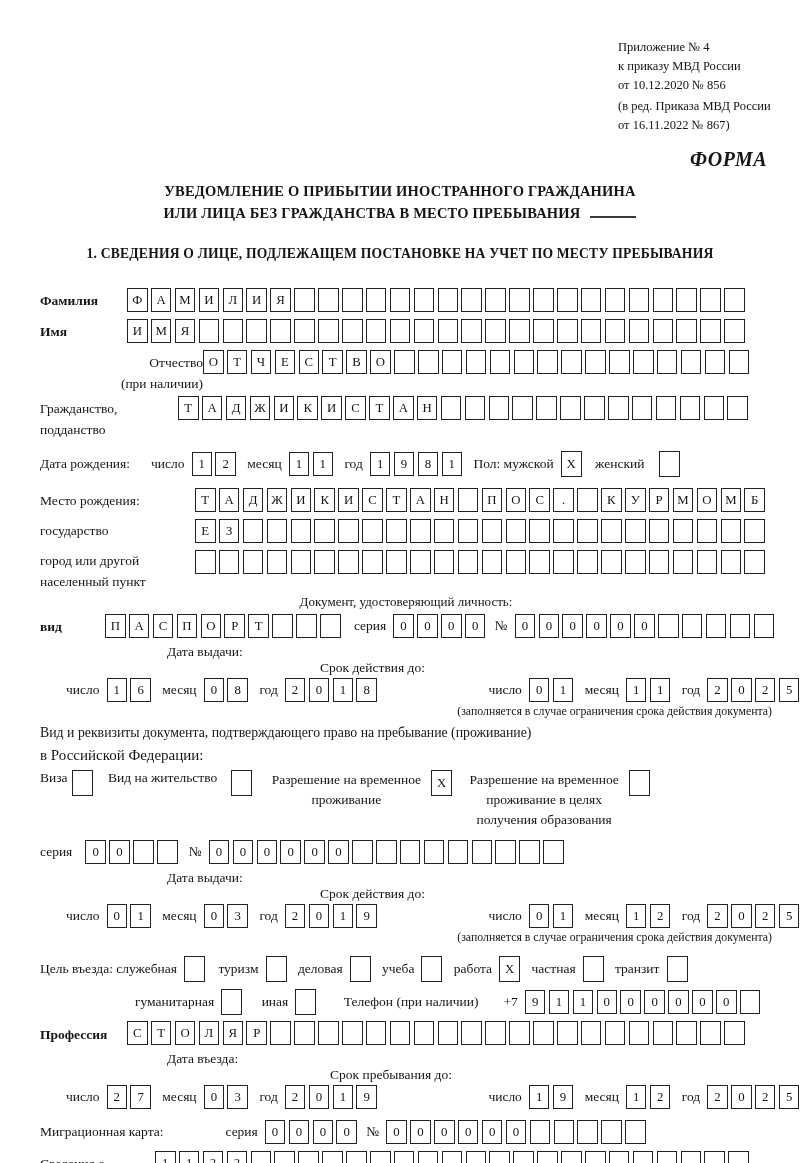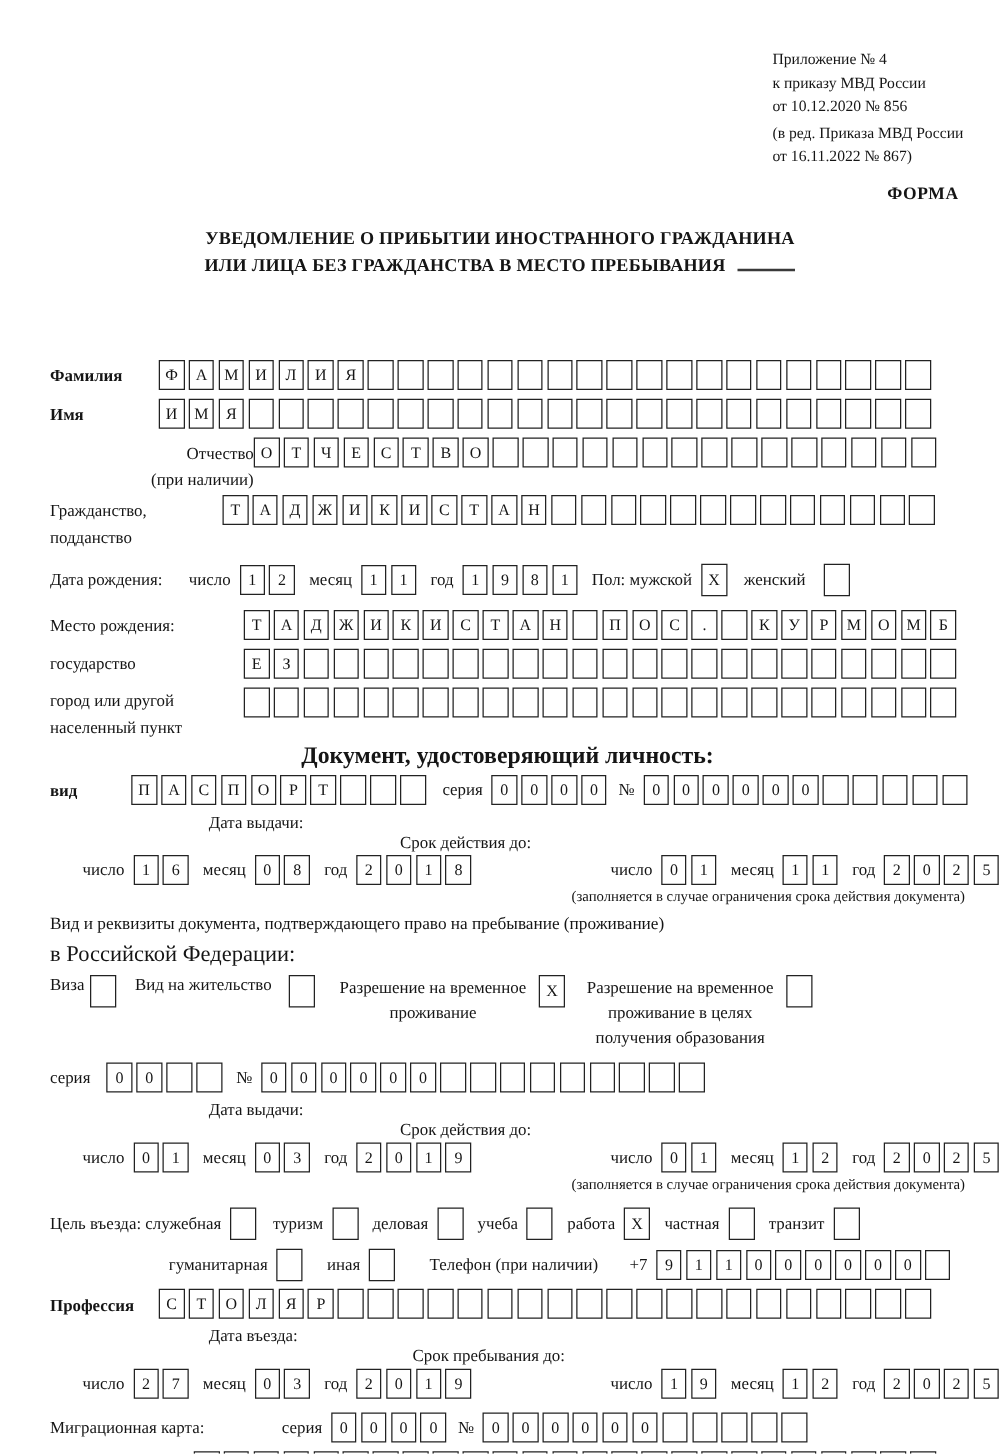--- a/index.html
+++ b/index.html
@@ -2,21 +2,21 @@
 <html><head>
 <meta charset="utf-8">
 <style>
   html,body { margin:0; padding:0; background:#fff; }
   .page { position:relative; width:800px; height:1163px; background:#fff;
           font-family:"Liberation Serif", serif; color:#151515; overflow:hidden; }
 
   
   .annex { position:absolute; top:38px; left:618px; font-size:12.5px; line-height:1.5; }
   .annex .ed { margin-top:3px; }
-  .forma { position:absolute; top:148px; right:33px; font-weight:bold; font-size:14px; letter-spacing:.5px; }
+  .forma { position:absolute; top:148px; right:33px; font-weight:bold; font-size:20px; letter-spacing:.5px;font-style:italic; }
 
   .title { position:absolute; top:180px; left:0; width:100%; text-align:center;
            font-weight:bold; font-size:14.5px; line-height:1.55; letter-spacing:.2px; }
   .title-underline { display:inline-block; width:46px; border-bottom:2.2px solid #3a3a3a;
            height:.85em; margin-left:10px; }
 
   .sec { position:absolute; top:246px; left:0; width:100%; text-align:center;
          font-weight:bold; font-size:13.6px; letter-spacing:.2px; white-space:nowrap; }
 
   .form { position:absolute; top:274px; left:40px; width:732px; font-size:13.5px; }
@@ -40,21 +40,21 @@
 
   .mt14{margin-top:14px;} .mt10{margin-top:10px;} .mt8{margin-top:11px;}
   .mt7{margin-top:7px;} .mt6{margin-top:6px;} .mt4{margin-top:4px;} .mt2{margin-top:2px;}
 
   .drow { display:flex; align-items:center; }
   .drow .il { margin:0 7px 0 0; }
   .dhead { display:flex; font-size:13.5px;flex-direction:column; }
 
   .note { text-align:right; font-size:11.8px; margin-top:2px; }
 
-  .center-bold { text-align:center; font-weight:bold; font-size:19px; }
+  .center-bold { text-align:center; font-weight:normal; font-size:13px; }
 
   .optcol { text-align:center; line-height:20px; }
 
   .stack3 > .frow { margin-bottom:7px; }
 </style>
 </head>
 <body>
 
 <div class="page">
 
@@ -66,20 +66,21 @@
     <div>от 16.11.2022 № 867)</div>
   </div>
 
   <div class="forma">ФОРМА</div>
 
   <div class="title">
     <div>УВЕДОМЛЕНИЕ О ПРИБЫТИИ ИНОСТРАННОГО ГРАЖДАНИНА</div>
     <div><span>ИЛИ ЛИЦА БЕЗ ГРАЖДАНСТВА В МЕСТО ПРЕБЫВАНИЯ</span><span class="title-underline"></span></div>
   </div>
 
+  <div class="sec">1. СВЕДЕНИЯ О ЛИЦЕ, ПОДЛЕЖАЩЕМ ПОСТАНОВКЕ НА УЧЕТ ПО МЕСТУ ПРЕБЫВАНИЯ</div>
 
   <div class="form">
 
     <div class="frow mt14">
       <div class="lcol w-fam lbl">Фамилия</div>
       <div class="boxes">
           <span class="bx">Ф</span>
           <span class="bx">А</span>
           <span class="bx">М</span>
           <span class="bx">И</span>
@@ -406,21 +407,21 @@
           <span class="bx">2</span>
           <span class="bx">0</span>
           <span class="bx">2</span>
           <span class="bx">5</span>
         </div>
     </div>
 
     <div class="note">(заполняется в случае ограничения срока действия документа)</div>
 
     <div class="mt6" style="font-size:13.8px">Вид и реквизиты документа, подтверждающего право на пребывание (проживание)</div>
-    <div class="mt6" style="font-size:18px">в Российской Федерации:</div>
+    <div class="mt6" style="font-size:15px">в Российской Федерации:</div>
 
     <div class="frow mt6">
       <span>Виза</span>
       <div class="boxes cb" style="margin-left:4px">
           <span class="bx"></span>
         </div>
       <span style="margin-left:12px">Вид на жительство</span>
       <div class="boxes cb" style="margin-left:14px">
           <span class="bx"></span>
         </div>

